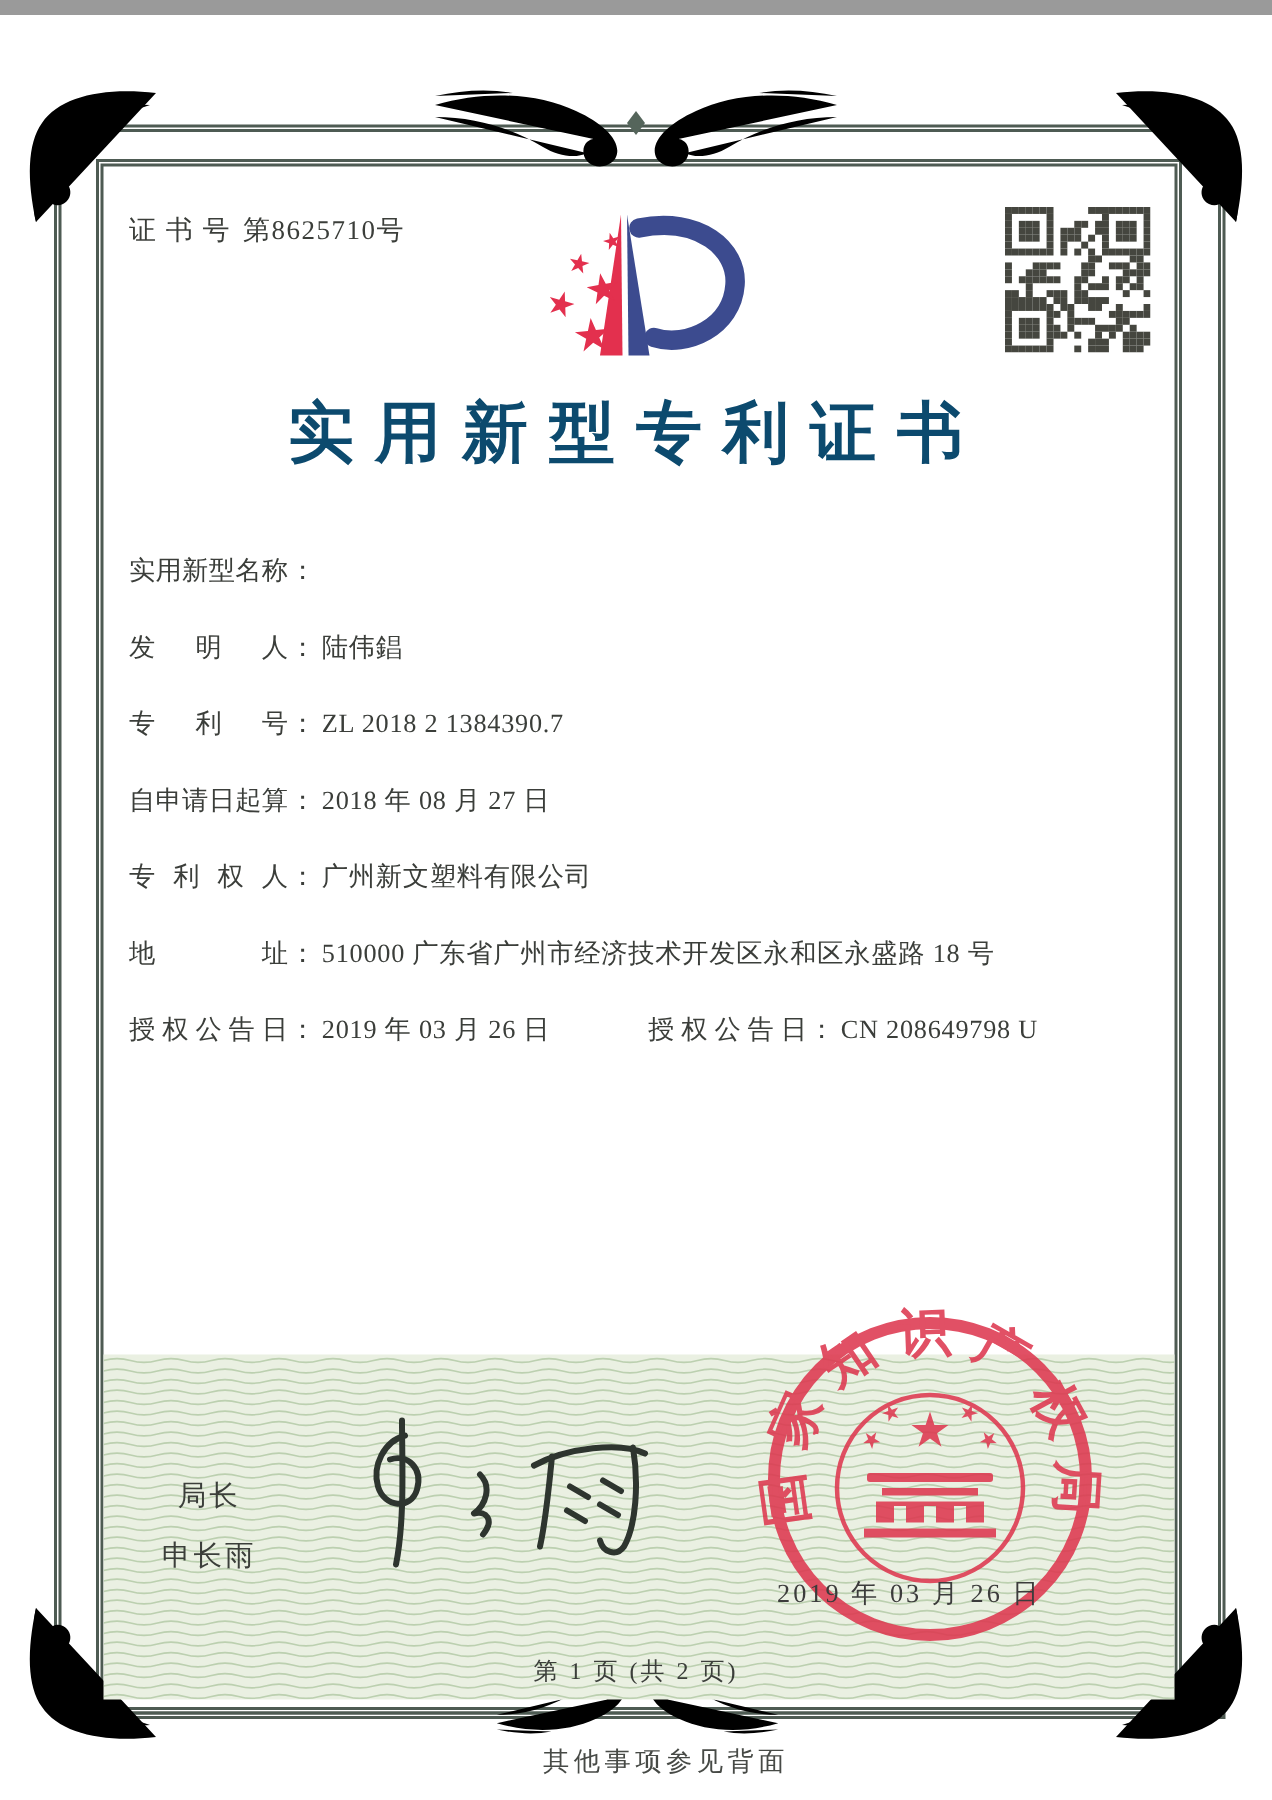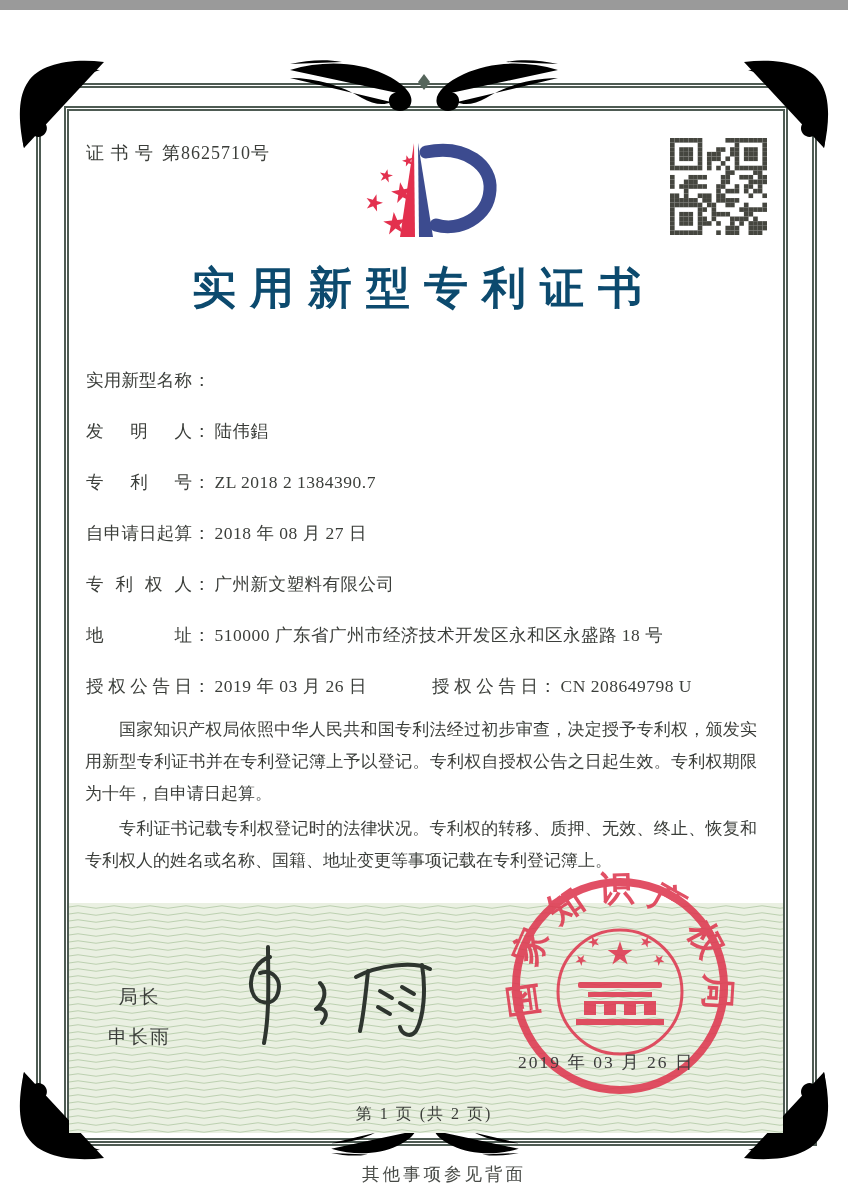--- a/index.html
+++ b/index.html
@@ -421,24 +421,20 @@
         <span class="fvalue">2019 年 03 月 26 日</span>
       </span>
       <span class="field-group">
         <span class="flabel">授权公告日</span>
           <span class="colon">：</span>
         <span class="fvalue">CN 208649798 U</span>
       </span>
     </div>
   </div>
 
-  <div class="paras">
-    <p>国家知识产权局依照中华人民共和国专利法经过初步审查，决定授予专利权，颁发实用新型专利证书并在专利登记簿上予以登记。专利权自授权公告之日起生效。专利权期限为十年，自申请日起算。</p>
-    <p>专利证书记载专利权登记时的法律状况。专利权的转移、质押、无效、终止、恢复和专利权人的姓名或名称、国籍、地址变更等事项记载在专利登记簿上。</p>
-  </div>
 
   <div class="band">
     <svg id="waves" width="714" height="230">
         <path d="M0 4 q9 -2.5 18 0 q9 2.5 18 0 q9 -2.5 18 0 q9 2.5 18 0 q9 -2.5 18 0 q9 2.5 18 0 q9 -2.5 18 0 q9 2.5 18 0 q9 -2.5 18 0 q9 2.5 18 0 q9 -2.5 18 0 q9 2.5 18 0 q9 -2.5 18 0 q9 2.5 18 0 q9 -2.5 18 0 q9 2.5 18 0 q9 -2.5 18 0 q9 2.5 18 0 q9 -2.5 18 0 q9 2.5 18 0 q9 -2.5 18 0 q9 2.5 18 0 q9 -2.5 18 0 q9 2.5 18 0 q9 -2.5 18 0 q9 2.5 18 0 q9 -2.5 18 0 q9 2.5 18 0 q9 -2.5 18 0 q9 2.5 18 0 q9 -2.5 18 0 q9 2.5 18 0 q9 -2.5 18 0 q9 2.5 18 0 q9 -2.5 18 0 q9 2.5 18 0 q9 -2.5 18 0 q9 2.5 18 0 q9 -2.5 18 0 q9 2.5 18 0"></path>
         <path d="M0 11 q9 -2.5 18 0 q9 2.5 18 0 q9 -2.5 18 0 q9 2.5 18 0 q9 -2.5 18 0 q9 2.5 18 0 q9 -2.5 18 0 q9 2.5 18 0 q9 -2.5 18 0 q9 2.5 18 0 q9 -2.5 18 0 q9 2.5 18 0 q9 -2.5 18 0 q9 2.5 18 0 q9 -2.5 18 0 q9 2.5 18 0 q9 -2.5 18 0 q9 2.5 18 0 q9 -2.5 18 0 q9 2.5 18 0 q9 -2.5 18 0 q9 2.5 18 0 q9 -2.5 18 0 q9 2.5 18 0 q9 -2.5 18 0 q9 2.5 18 0 q9 -2.5 18 0 q9 2.5 18 0 q9 -2.5 18 0 q9 2.5 18 0 q9 -2.5 18 0 q9 2.5 18 0 q9 -2.5 18 0 q9 2.5 18 0 q9 -2.5 18 0 q9 2.5 18 0 q9 -2.5 18 0 q9 2.5 18 0 q9 -2.5 18 0 q9 2.5 18 0"></path>
         <path d="M0 18 q9 -2.5 18 0 q9 2.5 18 0 q9 -2.5 18 0 q9 2.5 18 0 q9 -2.5 18 0 q9 2.5 18 0 q9 -2.5 18 0 q9 2.5 18 0 q9 -2.5 18 0 q9 2.5 18 0 q9 -2.5 18 0 q9 2.5 18 0 q9 -2.5 18 0 q9 2.5 18 0 q9 -2.5 18 0 q9 2.5 18 0 q9 -2.5 18 0 q9 2.5 18 0 q9 -2.5 18 0 q9 2.5 18 0 q9 -2.5 18 0 q9 2.5 18 0 q9 -2.5 18 0 q9 2.5 18 0 q9 -2.5 18 0 q9 2.5 18 0 q9 -2.5 18 0 q9 2.5 18 0 q9 -2.5 18 0 q9 2.5 18 0 q9 -2.5 18 0 q9 2.5 18 0 q9 -2.5 18 0 q9 2.5 18 0 q9 -2.5 18 0 q9 2.5 18 0 q9 -2.5 18 0 q9 2.5 18 0 q9 -2.5 18 0 q9 2.5 18 0"></path>
         <path d="M0 25 q9 -2.5 18 0 q9 2.5 18 0 q9 -2.5 18 0 q9 2.5 18 0 q9 -2.5 18 0 q9 2.5 18 0 q9 -2.5 18 0 q9 2.5 18 0 q9 -2.5 18 0 q9 2.5 18 0 q9 -2.5 18 0 q9 2.5 18 0 q9 -2.5 18 0 q9 2.5 18 0 q9 -2.5 18 0 q9 2.5 18 0 q9 -2.5 18 0 q9 2.5 18 0 q9 -2.5 18 0 q9 2.5 18 0 q9 -2.5 18 0 q9 2.5 18 0 q9 -2.5 18 0 q9 2.5 18 0 q9 -2.5 18 0 q9 2.5 18 0 q9 -2.5 18 0 q9 2.5 18 0 q9 -2.5 18 0 q9 2.5 18 0 q9 -2.5 18 0 q9 2.5 18 0 q9 -2.5 18 0 q9 2.5 18 0 q9 -2.5 18 0 q9 2.5 18 0 q9 -2.5 18 0 q9 2.5 18 0 q9 -2.5 18 0 q9 2.5 18 0"></path>
         <path d="M0 32 q9 -2.5 18 0 q9 2.5 18 0 q9 -2.5 18 0 q9 2.5 18 0 q9 -2.5 18 0 q9 2.5 18 0 q9 -2.5 18 0 q9 2.5 18 0 q9 -2.5 18 0 q9 2.5 18 0 q9 -2.5 18 0 q9 2.5 18 0 q9 -2.5 18 0 q9 2.5 18 0 q9 -2.5 18 0 q9 2.5 18 0 q9 -2.5 18 0 q9 2.5 18 0 q9 -2.5 18 0 q9 2.5 18 0 q9 -2.5 18 0 q9 2.5 18 0 q9 -2.5 18 0 q9 2.5 18 0 q9 -2.5 18 0 q9 2.5 18 0 q9 -2.5 18 0 q9 2.5 18 0 q9 -2.5 18 0 q9 2.5 18 0 q9 -2.5 18 0 q9 2.5 18 0 q9 -2.5 18 0 q9 2.5 18 0 q9 -2.5 18 0 q9 2.5 18 0 q9 -2.5 18 0 q9 2.5 18 0 q9 -2.5 18 0 q9 2.5 18 0"></path>
         <path d="M0 39 q9 -2.5 18 0 q9 2.5 18 0 q9 -2.5 18 0 q9 2.5 18 0 q9 -2.5 18 0 q9 2.5 18 0 q9 -2.5 18 0 q9 2.5 18 0 q9 -2.5 18 0 q9 2.5 18 0 q9 -2.5 18 0 q9 2.5 18 0 q9 -2.5 18 0 q9 2.5 18 0 q9 -2.5 18 0 q9 2.5 18 0 q9 -2.5 18 0 q9 2.5 18 0 q9 -2.5 18 0 q9 2.5 18 0 q9 -2.5 18 0 q9 2.5 18 0 q9 -2.5 18 0 q9 2.5 18 0 q9 -2.5 18 0 q9 2.5 18 0 q9 -2.5 18 0 q9 2.5 18 0 q9 -2.5 18 0 q9 2.5 18 0 q9 -2.5 18 0 q9 2.5 18 0 q9 -2.5 18 0 q9 2.5 18 0 q9 -2.5 18 0 q9 2.5 18 0 q9 -2.5 18 0 q9 2.5 18 0 q9 -2.5 18 0 q9 2.5 18 0"></path>
         <path d="M0 46 q9 -2.5 18 0 q9 2.5 18 0 q9 -2.5 18 0 q9 2.5 18 0 q9 -2.5 18 0 q9 2.5 18 0 q9 -2.5 18 0 q9 2.5 18 0 q9 -2.5 18 0 q9 2.5 18 0 q9 -2.5 18 0 q9 2.5 18 0 q9 -2.5 18 0 q9 2.5 18 0 q9 -2.5 18 0 q9 2.5 18 0 q9 -2.5 18 0 q9 2.5 18 0 q9 -2.5 18 0 q9 2.5 18 0 q9 -2.5 18 0 q9 2.5 18 0 q9 -2.5 18 0 q9 2.5 18 0 q9 -2.5 18 0 q9 2.5 18 0 q9 -2.5 18 0 q9 2.5 18 0 q9 -2.5 18 0 q9 2.5 18 0 q9 -2.5 18 0 q9 2.5 18 0 q9 -2.5 18 0 q9 2.5 18 0 q9 -2.5 18 0 q9 2.5 18 0 q9 -2.5 18 0 q9 2.5 18 0 q9 -2.5 18 0 q9 2.5 18 0"></path>

